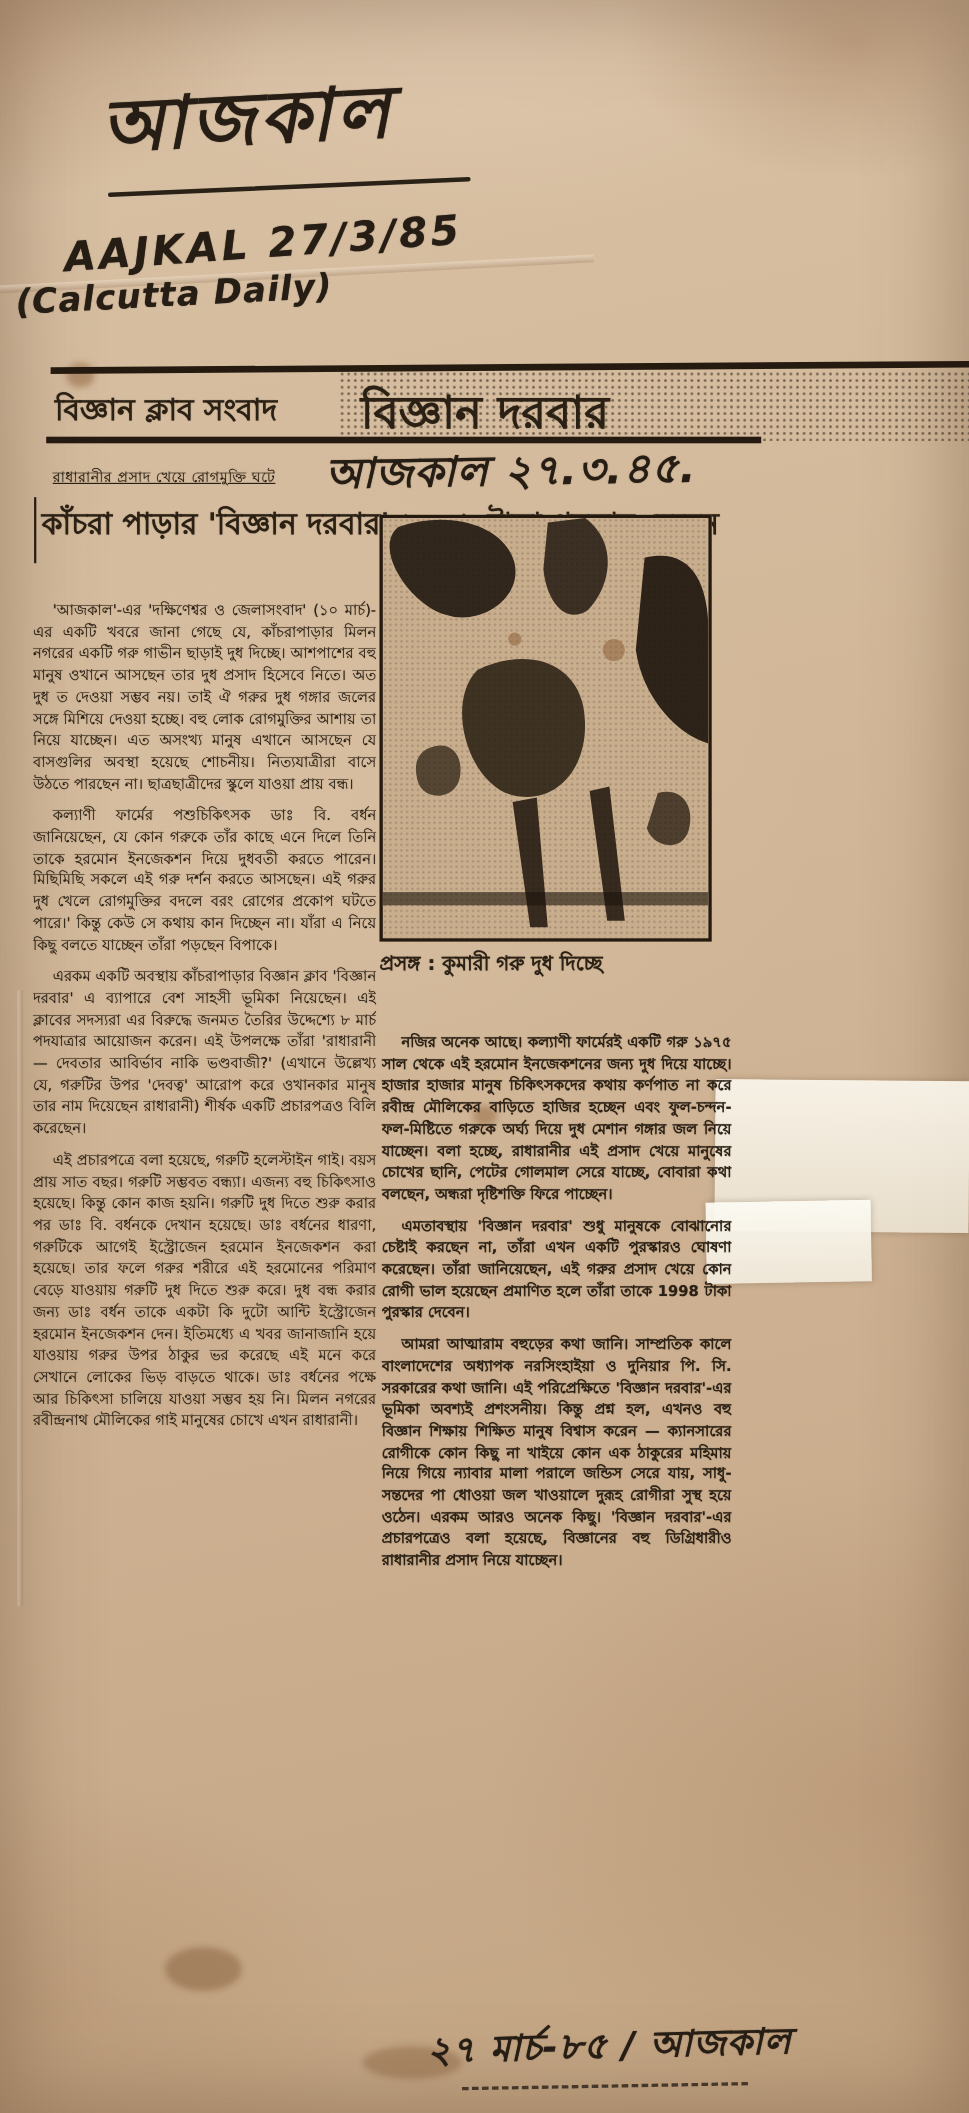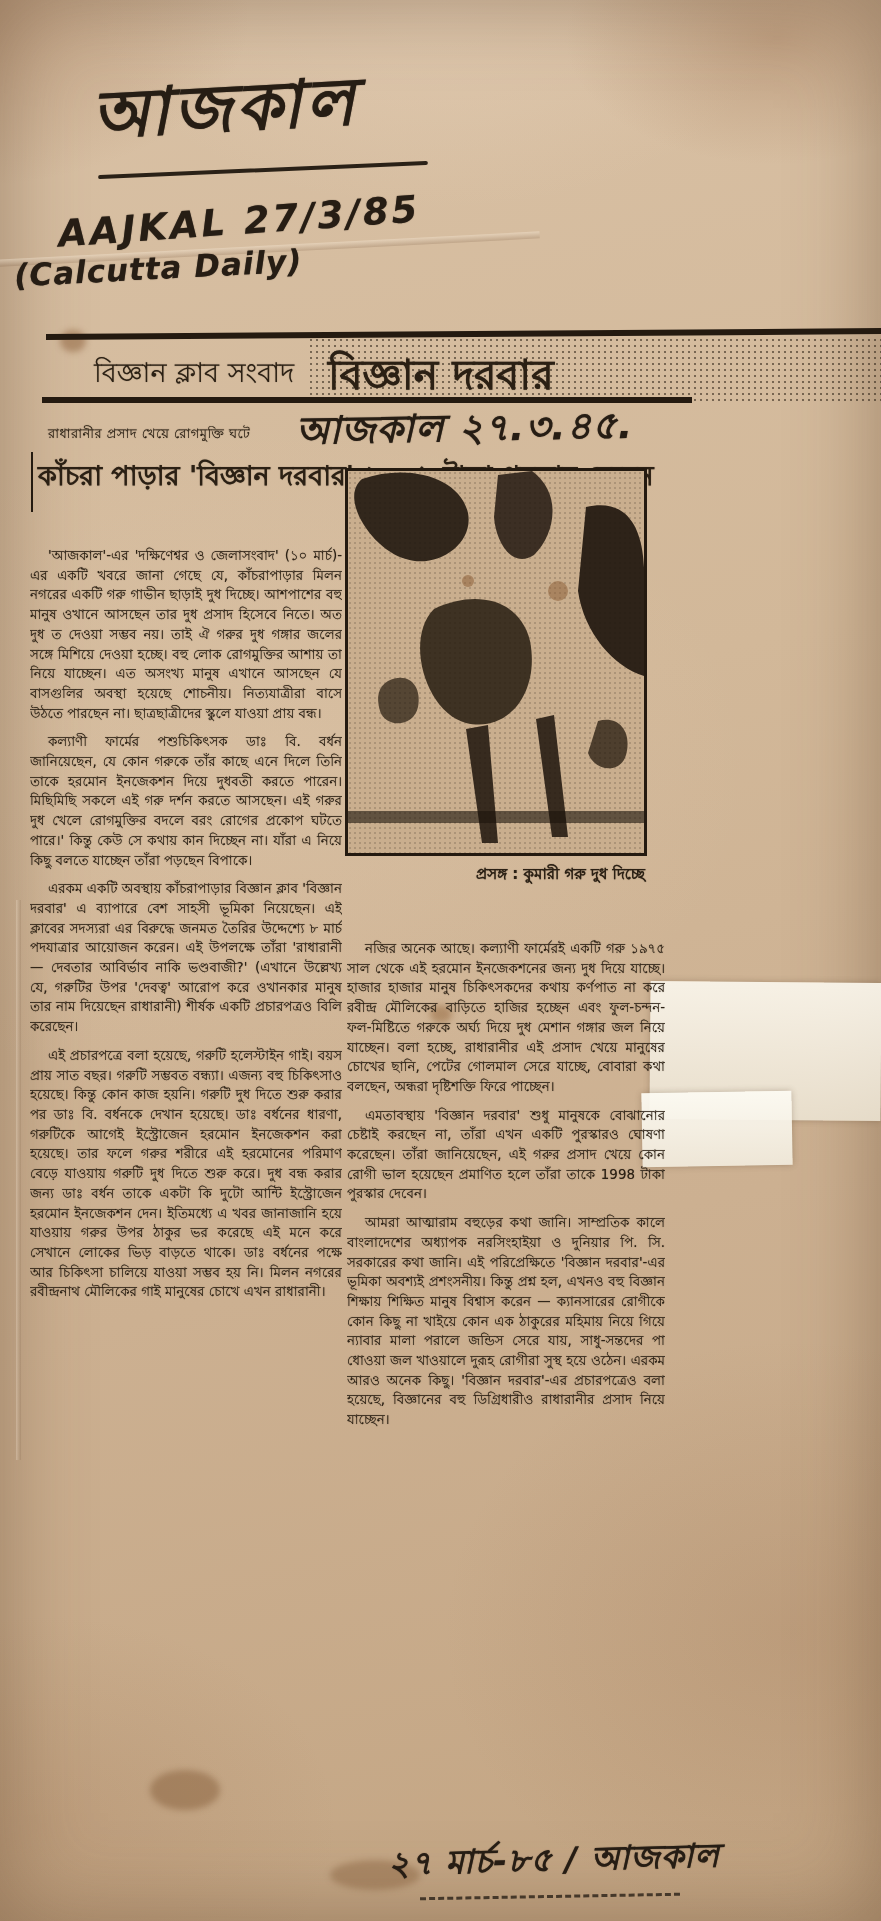--- a/index.html
+++ b/index.html
@@ -22,31 +22,31 @@
       text-shadow:0 0 1px rgba(38,29,20,.7);}
   .hw-title{font-size:66px;transform:rotate(-3deg);letter-spacing:4px;}
   .hw-line{height:4px;background:#2a2117;transform:rotate(-2.5deg);border-radius:2px;}
   .hw-src{font-size:37px;transform:rotate(-4deg);letter-spacing:3px;}
   .hw-sub{font-size:31px;transform:rotate(-3deg);}
   .hw-date{font-size:38px;transform:rotate(-1deg);}
   .hw-bottom{font-size:33px;transform:rotate(-1.5deg);}
   
   .print{color:#2b2014;text-shadow:0 0 1px rgba(43,32,20,.55);filter:blur(.28px);}
   .rule{background:#241a10;}
-  .masthead-left{font-size:27px;font-weight:normal;white-space:nowrap;margin-left:44px;}
+  .masthead-left{font-size:27px;font-weight:bold;white-space:nowrap;}
   .masthead-right{font-size:41px;font-weight:bold;white-space:nowrap;
       background-image:radial-gradient(rgba(43,32,20,.55) 1px, transparent 1.4px);
       background-size:6px 6px;padding:6px 14px 8px 20px;}
   .kicker{font-size:13px;letter-spacing:.5px;white-space:nowrap;filter:blur(.5px);}
   .headline{font-size:27px;font-weight:bold;white-space:nowrap;filter:blur(.25px);}
   .col{font-size:13.4px;line-height:1.47;text-align:justify;overflow:hidden;
        filter:blur(.42px);word-break:break-word;margin-top:41px;}
   .col p{margin:0 0 9px 0;text-indent:18px;}
   .photo{border:3px solid #241a10;background:#c9ae8e;overflow:hidden;}
-  .caption{font-size:15px;font-weight:bold;text-align:right;filter:blur(.3px);white-space:nowrap;}
+  .caption{font-size:18px;font-weight:bold;text-align:left;filter:blur(.3px);white-space:nowrap;}
   .tape{background:linear-gradient(180deg,rgba(250,246,236,.92),rgba(236,228,211,.88));
         box-shadow:0 0 6px rgba(80,55,35,.3);}
   .stain{border-radius:50%;filter:blur(3px);}
   .crease{pointer-events:none;}
   .dash-underline{border-top:3px dashed #2a2117;opacity:.8;transform:rotate(-1deg);}
 </style>
 </head>
 <body>
 
 <div id="page">
@@ -68,21 +68,21 @@
   <div class="abs hw hw-title" style="left:92px;top:58px;">আজকাল</div>
   <div class="abs hw-line" style="left:98px;top:168px;width:330px;"></div>
   <div class="abs hw hw-src" style="left:58px;top:200px;">AAJKAL 27/3/85</div>
   <div class="abs hw hw-sub" style="left:14px;top:250px;">(Calcutta Daily)</div>
 
   <div class="abs rule" style="left:46px;top:331px;width:835px;height:6px;transform:rotate(-.4deg);"></div>
   <div class="abs print masthead-left" style="left:50px;top:352px;">বিজ্ঞান ক্লাব সংবাদ</div>
   <div class="abs print masthead-right" style="left:308px;top:337px;width:573px;height:50px;">বিজ্ঞান দরবার</div>
   <div class="abs rule" style="left:42px;top:397px;width:650px;height:6px;"></div>
 
-  <div class="abs print kicker" style="left:48px;top:424px;">রাধারানীর প্রসাদ খেয়ে রোগমুক্তি ঘটে</div>
+  <div class="abs print kicker" style="left:48px;top:424px;text-decoration:underline;">রাধারানীর প্রসাদ খেয়ে রোগমুক্তি ঘটে</div>
   <div class="abs hw hw-date" style="left:296px;top:398px;">আজকাল ২৭.৩.৪৫.</div>
 
   <div class="abs" style="left:31px;top:452px;width:2px;height:60px;background:#241a10;"></div>
   <div class="abs print headline" style="left:38px;top:455px;width:635px;">কাঁচরা পাড়ার 'বিজ্ঞান দরবার' ২০০১ টাকা পুরস্কার দেবেন</div>
 
   <div class="abs print col" style="left:30px;top:505px;width:312px;height:1400px;">
       <p>'আজকাল'-এর 'দক্ষিণেশ্বর ও জেলাসংবাদ' (১০ মার্চ)-এর একটি খবরে জানা গেছে যে, কাঁচরাপাড়ার মিলন নগরের একটি গরু গাভীন ছাড়াই দুধ দিচ্ছে। আশপাশের বহু মানুষ ওখানে আসছেন তার দুধ প্রসাদ হিসেবে নিতে। অত দুধ ত দেওয়া সম্ভব নয়। তাই ঐ গরুর দুধ গঙ্গার জলের সঙ্গে মিশিয়ে দেওয়া হচ্ছে। বহু লোক রোগমুক্তির আশায় তা নিয়ে যাচ্ছেন। এত অসংখ্য মানুষ এখানে আসছেন যে বাসগুলির অবস্থা হয়েছে শোচনীয়। নিত্যযাত্রীরা বাসে উঠতে পারছেন না। ছাত্রছাত্রীদের স্কুলে যাওয়া প্রায় বন্ধ।</p>
       <p>কল্যাণী ফার্মের পশুচিকিৎসক ডাঃ বি. বর্ধন জানিয়েছেন, যে কোন গরুকে তাঁর কাছে এনে দিলে তিনি তাকে হরমোন ইনজেকশন দিয়ে দুধবতী করতে পারেন। মিছিমিছি সকলে এই গরু দর্শন করতে আসছেন। এই গরুর দুধ খেলে রোগমুক্তির বদলে বরং রোগের প্রকোপ ঘটতে পারে।' কিন্তু কেউ সে কথায় কান দিচ্ছেন না। যাঁরা এ নিয়ে কিছু বলতে যাচ্ছেন তাঁরা পড়ছেন বিপাকে।</p>
       <p>এরকম একটি অবস্থায় কাঁচরাপাড়ার বিজ্ঞান ক্লাব 'বিজ্ঞান দরবার' এ ব্যাপারে বেশ সাহসী ভূমিকা নিয়েছেন। এই ক্লাবের সদস্যরা এর বিরুদ্ধে জনমত তৈরির উদ্দেশ্যে ৮ মার্চ পদযাত্রার আয়োজন করেন। এই উপলক্ষে তাঁরা 'রাধারানী — দেবতার আবির্ভাব নাকি ভণ্ডবাজী?' (এখানে উল্লেখ্য যে, গরুটির উপর 'দেবত্ব' আরোপ করে ওখানকার মানুষ তার নাম দিয়েছেন রাধারানী) শীর্ষক একটি প্রচারপত্রও বিলি করেছেন।</p>
       <p>এই প্রচারপত্রে বলা হয়েছে, গরুটি হলেস্টাইন গাই। বয়স প্রায় সাত বছর। গরুটি সম্ভবত বন্ধ্যা। এজন্য বহু চিকিৎসাও হয়েছে। কিন্তু কোন কাজ হয়নি। গরুটি দুধ দিতে শুরু করার পর ডাঃ বি. বর্ধনকে দেখান হয়েছে। ডাঃ বর্ধনের ধারণা, গরুটিকে আগেই ইস্ট্রোজেন হরমোন ইনজেকশন করা হয়েছে। তার ফলে গরুর শরীরে এই হরমোনের পরিমাণ বেড়ে যাওয়ায় গরুটি দুধ দিতে শুরু করে। দুধ বন্ধ করার জন্য ডাঃ বর্ধন তাকে একটা কি দুটো আন্টি ইস্ট্রোজেন হরমোন ইনজেকশন দেন। ইতিমধ্যে এ খবর জানাজানি হয়ে যাওয়ায় গরুর উপর ঠাকুর ভর করেছে এই মনে করে সেখানে লোকের ভিড় বাড়তে থাকে। ডাঃ বর্ধনের পক্ষে আর চিকিৎসা চালিয়ে যাওয়া সম্ভব হয় নি। মিলন নগরের রবীন্দ্রনাথ মৌলিকের গাই মানুষের চোখে এখন রাধারানী।</p>
@@ -105,21 +105,21 @@
       <path d="M188,248 L204,366 L220,366 L206,244 Z" fill="#1d140c" opacity=".85"></path>
       <path d="M40,210 C60,200 74,214 70,236 C66,256 38,258 32,240 C28,226 30,216 40,210 Z" fill="#241a0e" opacity=".7"></path>
       <path d="M250,250 C272,244 284,262 278,284 C272,304 246,300 240,282 Z" fill="#241a0e" opacity=".75"></path>
       <rect y="340" width="296" height="12" fill="#1d140c" opacity=".6"></rect>
       <circle cx="210" cy="120" r="10" fill="#8a5a32" opacity=".5"></circle>
       <circle cx="120" cy="110" r="6" fill="#8a5a32" opacity=".5"></circle>
     </svg>
   </div>
   <div class="abs print caption" style="left:345px;top:862px;width:300px;">প্রসঙ্গ : কুমারী গরু দুধ দিচ্ছে</div>
 
-  <div class="abs print col" style="left:347px;top:898px;width:318px;height:950px;">
+  <div class="abs print col" style="left:347px;top:898px;width:318px;height:950px;font-weight:bold;">
       <p>নজির অনেক আছে। কল্যাণী ফার্মেরই একটি গরু ১৯৭৫ সাল থেকে এই হরমোন ইনজেকশনের জন্য দুধ দিয়ে যাচ্ছে। হাজার হাজার মানুষ চিকিৎসকদের কথায় কর্ণপাত না করে রবীন্দ্র মৌলিকের বাড়িতে হাজির হচ্ছেন এবং ফুল-চন্দন-ফল-মিষ্টিতে গরুকে অর্ঘ্য দিয়ে দুধ মেশান গঙ্গার জল নিয়ে যাচ্ছেন। বলা হচ্ছে, রাধারানীর এই প্রসাদ খেয়ে মানুষের চোখের ছানি, পেটের গোলমাল সেরে যাচ্ছে, বোবারা কথা বলছেন, অন্ধরা দৃষ্টিশক্তি ফিরে পাচ্ছেন।</p>
       <p>এমতাবস্থায় 'বিজ্ঞান দরবার' শুধু মানুষকে বোঝানোর চেষ্টাই করছেন না, তাঁরা এখন একটি পুরস্কারও ঘোষণা করেছেন। তাঁরা জানিয়েছেন, এই গরুর প্রসাদ খেয়ে কোন রোগী ভাল হয়েছেন প্রমাণিত হলে তাঁরা তাকে 1998 টাকা পুরস্কার দেবেন।</p>
       <p>আমরা আত্মারাম বহুড়ের কথা জানি। সাম্প্রতিক কালে বাংলাদেশের অধ্যাপক নরসিংহাইয়া ও দুনিয়ার পি. সি. সরকারের কথা জানি। এই পরিপ্রেক্ষিতে 'বিজ্ঞান দরবার'-এর ভূমিকা অবশ্যই প্রশংসনীয়। কিন্তু প্রশ্ন হল, এখনও বহু বিজ্ঞান শিক্ষায় শিক্ষিত মানুষ বিশ্বাস করেন — ক্যানসারের রোগীকে কোন কিছু না খাইয়ে কোন এক ঠাকুরের মহিমায় নিয়ে গিয়ে ন্যাবার মালা পরালে জন্ডিস সেরে যায়, সাধু-সন্তদের পা ধোওয়া জল খাওয়ালে দুরূহ রোগীরা সুস্থ হয়ে ওঠেন। এরকম আরও অনেক কিছু। 'বিজ্ঞান দরবার'-এর প্রচারপত্রেও বলা হয়েছে, বিজ্ঞানের বহু ডিগ্রিধারীও রাধারানীর প্রসাদ নিয়ে যাচ্ছেন।</p>
     </div>
 
   <div class="abs hw hw-bottom" style="left:388px;top:1832px;width:480px;white-space:nowrap;">২৭ মার্চ-৮৫ / আজকাল</div>
   <div class="abs dash-underline" style="left:420px;top:1895px;width:260px;"></div>
 
 </div>
 

